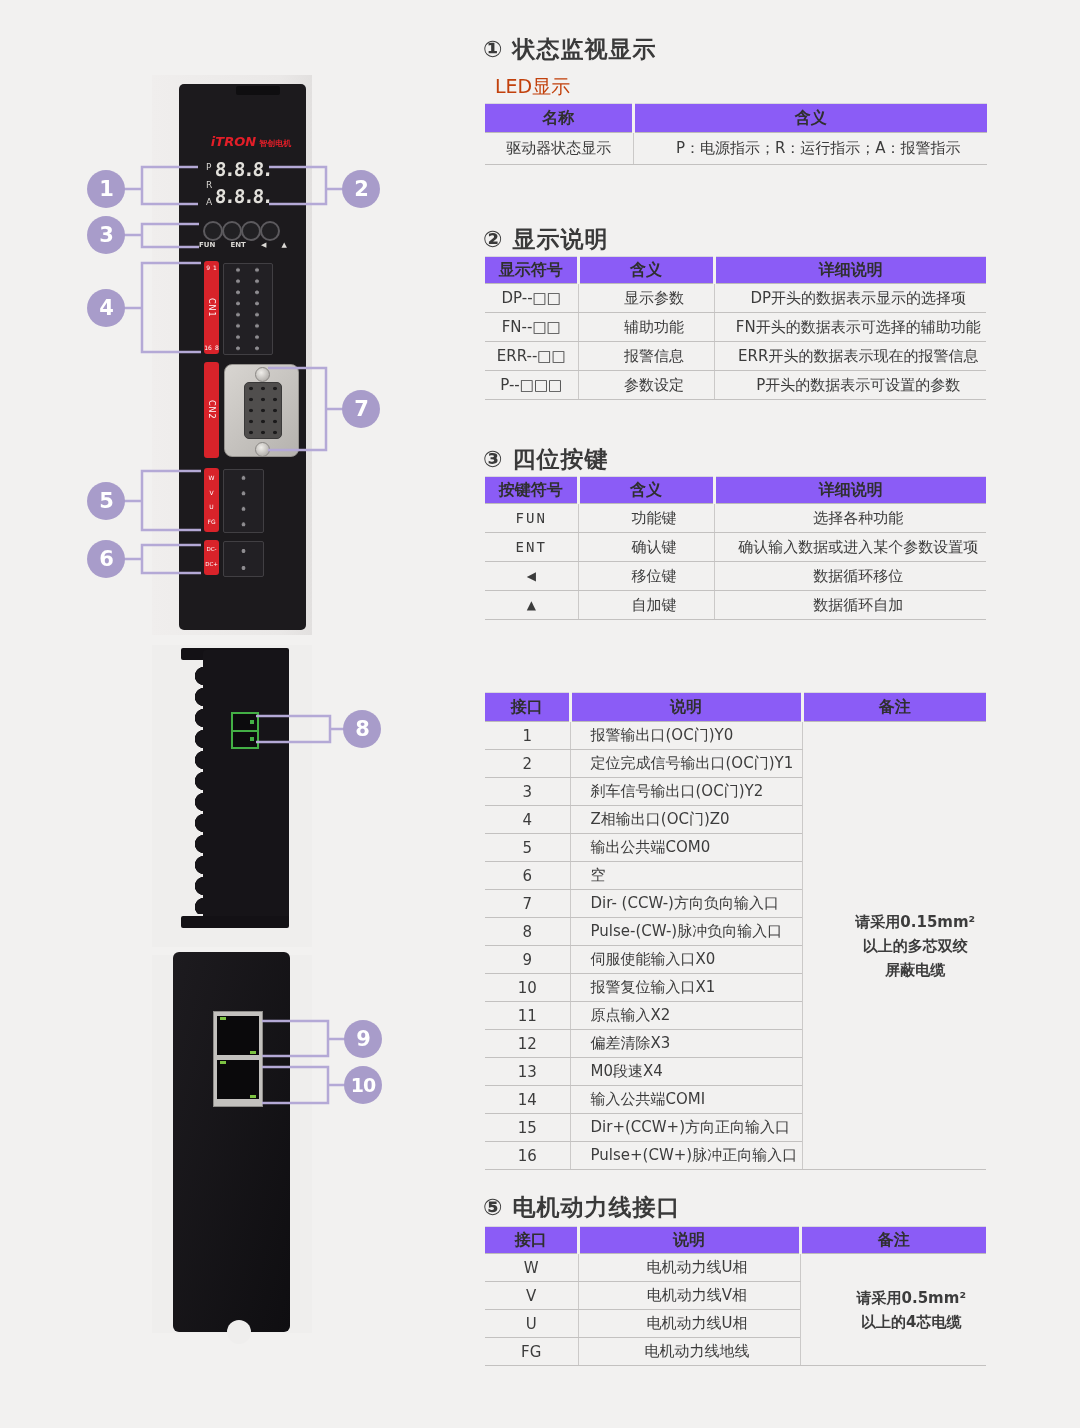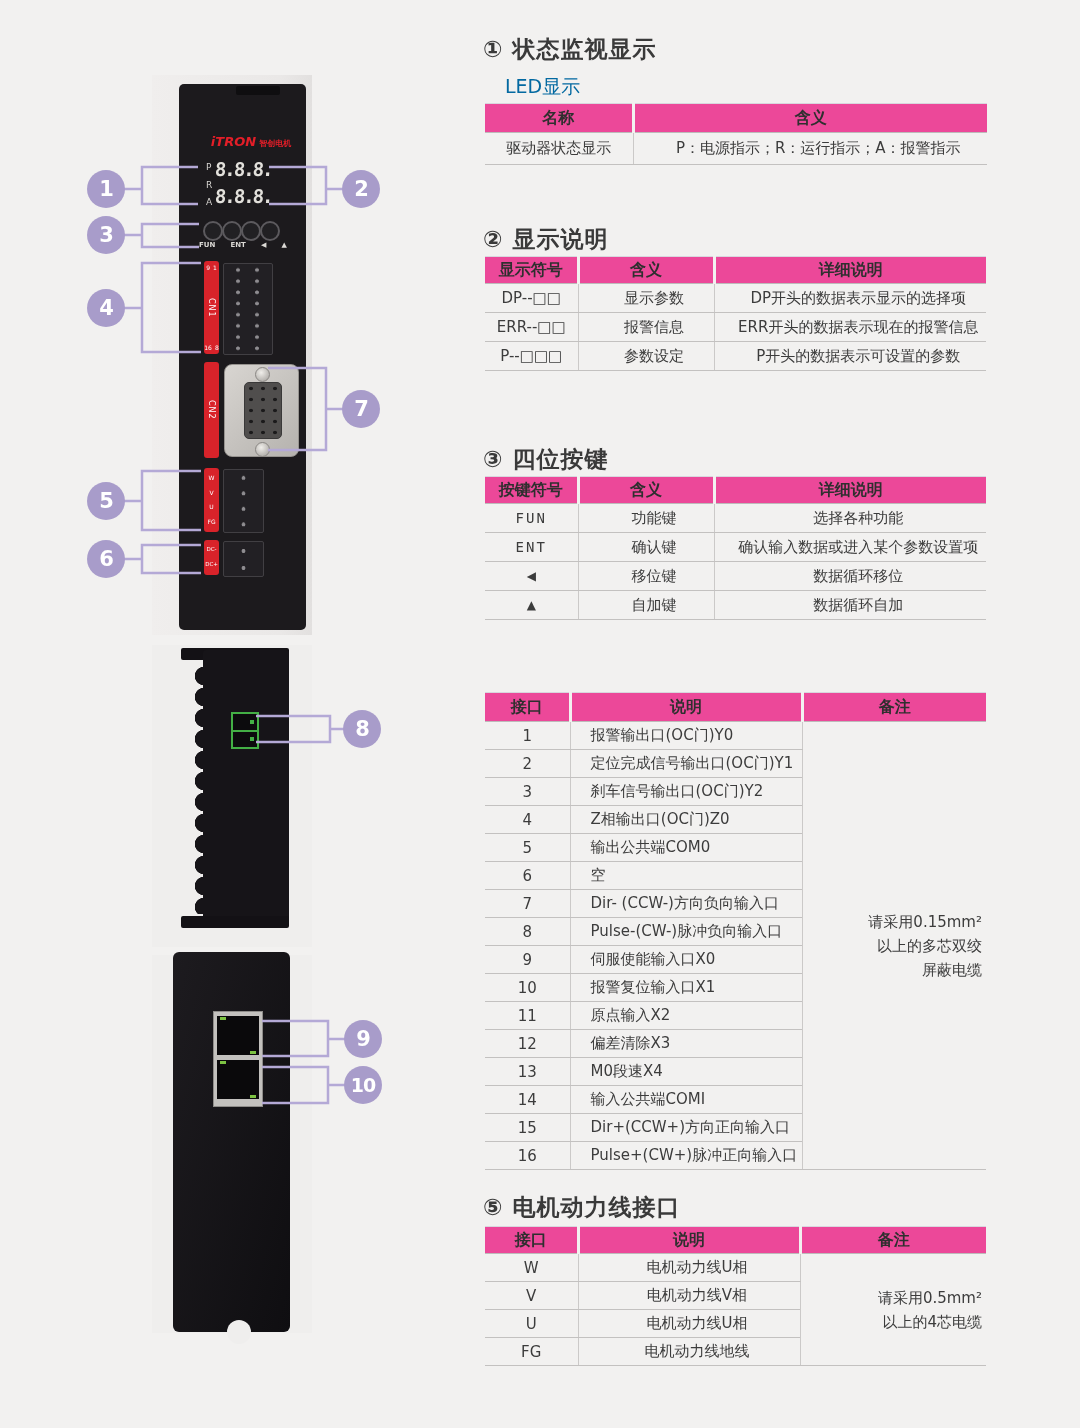--- a/index.html
+++ b/index.html
@@ -1,33 +1,33 @@
 <!DOCTYPE html>
 <html><head>
 <meta charset="utf-8">
 <style>
   html,body{margin:0;padding:0;}
   .page{position:relative;width:1080px;height:1428px;background:#f2f1f0;overflow:hidden;
         font-family:"DejaVu Sans","Liberation Sans",sans-serif;color:#3c3c3c;}
 
   
   .sec-title{position:absolute;font-size:23px;font-weight:bold;color:#3a3a3a;letter-spacing:1px;}
-  .sub-title{position:absolute;font-size:19px;color:#0369a1;margin-left:10px;}
+  .sub-title{position:absolute;font-size:19px;color:#c2410c;}
 
   
   table.tbl{position:absolute;border-collapse:collapse;table-layout:fixed;
             font-size:15px;color:#3c3c3c;text-align:center;}
-  .tbl th{background:#ec4899;font-size:16px;font-weight:bold;color:#2f2f2f;height:28px;
+  .tbl th{background:#8b5cf6;font-size:16px;font-weight:bold;color:#2f2f2f;height:28px;
           border-top:1px solid #d9d7de;border-bottom:1px solid #bdbbba;padding:0;}
   .tbl th + th{border-left:3px solid #f2f1f0;}
   .tbl td{height:28px;border-bottom:1px solid #c3c1c0;padding:0 4px;}
   .tbl td + td{border-left:1px solid #cbc9c8;padding-left:20px;}
   .tbl tr:first-child td{border-top:1px solid #c3c1c0;}
   .tbl td.left{text-align:left;padding-left:20px;}
-  .tbl td.remark{white-space:pre-line;text-align:right;padding-left:46px;line-height:1.6;vertical-align:middle;}
+  .tbl td.remark{white-space:pre-line;text-align:center;padding-left:46px;line-height:1.6;vertical-align:middle;font-weight:bold;}
   .tbl td.keysym{font-family:"DejaVu Sans Mono","Liberation Mono",monospace;letter-spacing:2px;font-size:14px;}
   .t4 td{height:27px;}
   .t5 td{height:27px;}
 
   
   .callout{position:absolute;width:38px;height:38px;border-radius:50%;background:#a89cca;
            color:#fff;font-size:21px;font-weight:bold;display:flex;align-items:center;
            justify-content:center;z-index:6;letter-spacing:-1px;}
   svg.lines{position:absolute;left:0;top:0;z-index:5;pointer-events:none;}
 
@@ -234,20 +234,25 @@
       <th style="height:26px;">详细说明</th>
     </tr>
       </thead>
     <tbody>
       <tr>
         <td>DP--□□</td>
         <td>显示参数</td>
         <td>DP开头的数据表示显示的选择项</td>
         </tr>
       <tr>
+        <td>FN--□□</td>
+        <td>辅助功能</td>
+        <td>FN开头的数据表示可选择的辅助功能</td>
+        </tr>
+      <tr>
         <td>ERR--□□</td>
         <td>报警信息</td>
         <td>ERR开头的数据表示现在的报警信息</td>
         </tr>
       <tr>
         <td>P--□□□</td>
         <td>参数设定</td>
         <td>P开头的数据表示可设置的参数</td>
         </tr>
     </tbody>

